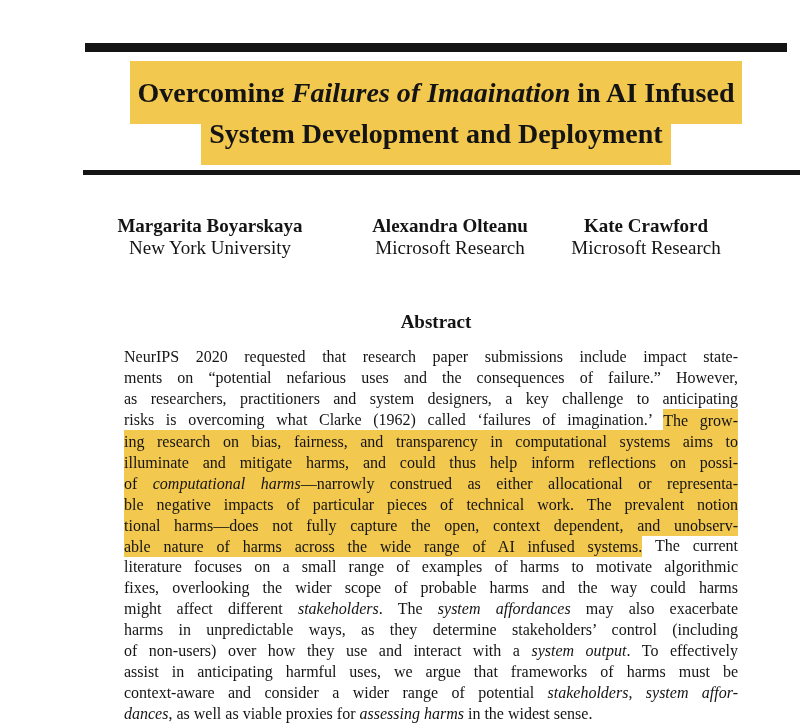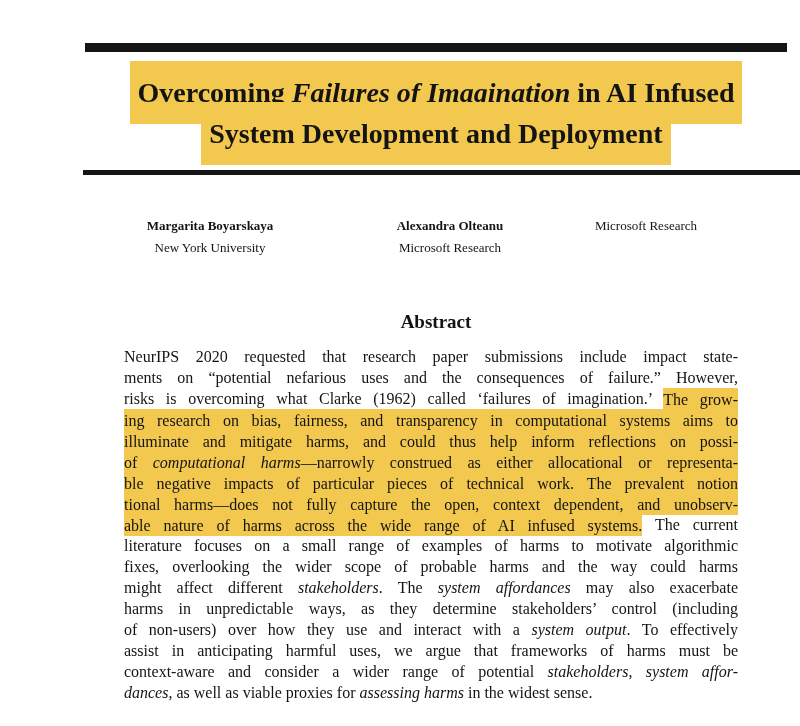--- a/index.html
+++ b/index.html
@@ -17,21 +17,21 @@
   .rule-bottom{left:83px;top:170px;width:717px;height:5px;}
   .title-block{
     position:absolute;left:85px;top:72px;width:702px;
     text-align:center;font-weight:bold;font-size:28px;line-height:41px;
   }
   .title-line{white-space:nowrap;}
   .title-mark{background:var(--hl);padding:16px 8px;}
   .title-mark em{font-style:italic;}
   .author-col{
     position:absolute;top:215px;transform:translateX(-50%);
-    text-align:center;font-size:13px;line-height:22px;white-space:nowrap;
+    text-align:center;font-size:19px;line-height:22px;white-space:nowrap;
   }
   .author-1{left:210px;} .author-2{left:450px;} .author-3{left:646px;}
   .author-name{font-weight:bold;}
   .abstract-heading{
     position:absolute;left:85px;top:311px;width:702px;
     text-align:center;font-weight:bold;font-size:19px;
   }
   .abstract-body{
     position:absolute;left:124px;top:346px;width:614px;
     font-size:16px;line-height:21px;
@@ -57,28 +57,30 @@
 
   <div class="author-col author-1">
     <div class="author-name">Margarita Boyarskaya</div>
     <div class="author-affiliation">New York University</div>
   </div>
   <div class="author-col author-2">
     <div class="author-name">Alexandra Olteanu</div>
     <div class="author-affiliation">Microsoft Research</div>
   </div>
   <div class="author-col author-3">
+    <div class="author-name">Kate Crawford</div>
     <div class="author-affiliation">Microsoft Research</div>
   </div>
 
   <div class="abstract-heading">Abstract</div>
 
   <div class="abstract-body">
       <div class="abs-line"><span>NeurIPS 2020 requested that research paper submissions include impact state-</span></div>
       <div class="abs-line"><span>ments on “potential nefarious uses and the consequences of failure.” However,</span></div>
+      <div class="abs-line"><span>as researchers, practitioners and system designers, a key challenge to anticipating</span></div>
       <div class="abs-line"><span>risks is overcoming what Clarke (1962) called ‘failures of imagination.’ </span><span class="hl">The grow-</span></div>
       <div class="abs-line"><span class="hl">ing research on bias, fairness, and transparency in computational systems aims to</span></div>
       <div class="abs-line"><span class="hl">illuminate and mitigate harms, and could thus help inform reflections on possi-</span></div>
       <div class="abs-line"><span class="hl">of </span><em class="hl">computational harms</em><span class="hl">—narrowly construed as either allocational or representa-</span></div>
       <div class="abs-line"><span class="hl">ble negative impacts of particular pieces of technical work. The prevalent notion</span></div>
       <div class="abs-line"><span class="hl">tional harms—does not fully capture the open, context dependent, and unobserv-</span></div>
       <div class="abs-line"><span class="hl">able nature of harms across the wide range of AI infused systems.</span><span> The current</span></div>
       <div class="abs-line"><span>literature focuses on a small range of examples of harms to motivate algorithmic</span></div>
       <div class="abs-line"><span>fixes, overlooking the wider scope of probable harms and the way could harms</span></div>
       <div class="abs-line"><span>might affect different </span><em>stakeholders</em><span>. The </span><em>system affordances</em><span> may also exacerbate</span></div>

